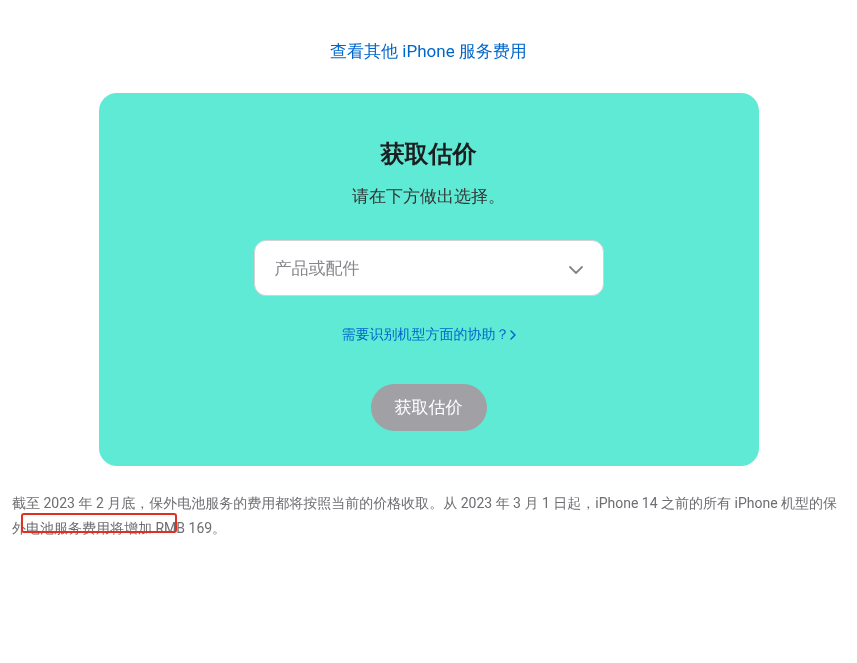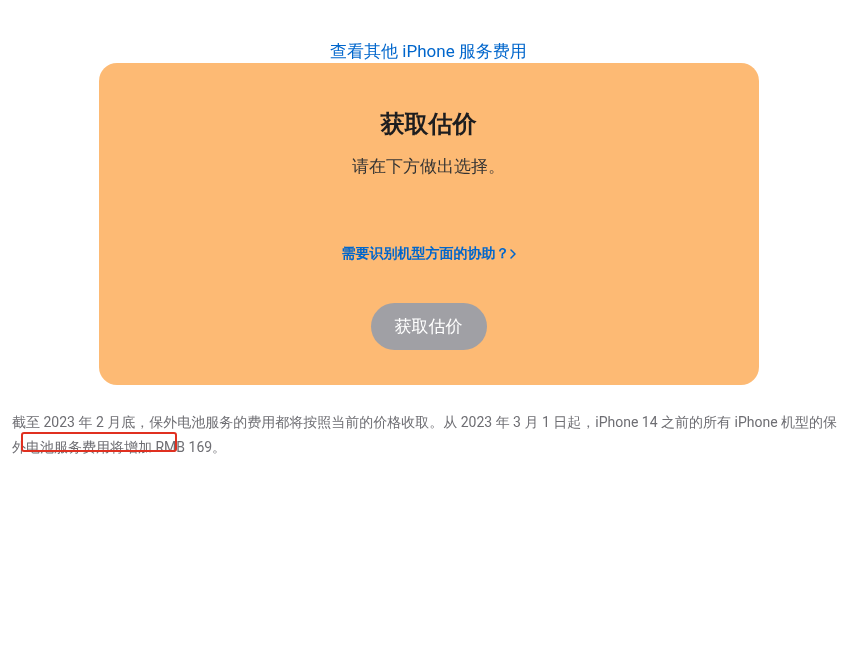--- a/index.html
+++ b/index.html
@@ -12,40 +12,41 @@
       background: #ffffff;
       width: 857px;
       height: 663px;
       padding: 20px 10px 10px 10px;
     }
     .top-link {
       text-align: center;
       font-size: 17px;
       color: #0066cc;
       margin-top: 20px;
+      margin-bottom: 30px;
       cursor: pointer;
     }
     .card {
-      background: #fdba74;
+      background: #5eead4;
       border-radius: 18px;
       margin: 0 auto;
       width: 660px;
       padding: 45px 20px 35px 20px;
       text-align: center;
     }
     .card-title {
       font-size: 24px;
       font-weight: 600;
       color: #1d1d1f;
       margin-bottom: 15px;
     }
     .card-subtitle {
       font-size: 17px;
       color: #333333;
-      margin-bottom: 57px;
+      margin-bottom: 32px;
     }
     .dropdown {
       background: #ffffff;
       border: 1px solid #d2d2d7;
       border-radius: 12px;
       width: 350px;
       height: 56px;
       margin: 0 auto 20px auto;
       display: flex;
       align-items: center;
@@ -61,21 +62,20 @@
       color: #86868b;
     }
     .help-link {
       color: #0066cc;
       font-size: 14px;
       margin-top: 10px;
       margin-bottom: 40px;
       display: inline-flex;
       align-items: center;
       cursor: pointer;
-      font-weight: bold;
     }
     .submit-button {
       background: #a0a0a5;
       color: #ffffff;
       border: none;
       border-radius: 24px;
       padding: 12px 24px;
       font-size: 17px;
       font-weight: 400;
       cursor: pointer;
@@ -108,20 +108,28 @@
 <body>
 
 <div class="top-link">
   <span>查看其他 iPhone 服务费用</span>
 </div>
 
 <div class="card">
   <h2 class="card-title">获取估价</h2>
   <p class="card-subtitle">请在下方做出选择。</p>
 
+  <div class="dropdown">
+    <span class="dropdown-label">产品或配件</span>
+    <span class="chevron">
+      <svg width="14" height="8" viewBox="0 0 14 8" fill="none">
+        <path d="M1 1L7 7L13 1" stroke="#86868b" stroke-width="1.8" stroke-linecap="round" stroke-linejoin="round"></path>
+      </svg>
+    </span>
+  </div>
 
 
   <div class="help-link">
     <span>需要识别机型方面的协助？</span>
     <span>
       <svg width="6" height="10" viewBox="0 0 6 10" fill="none">
         <path d="M1 1L5 5L1 9" stroke="#0066cc" stroke-width="1.5" stroke-linecap="round" stroke-linejoin="round"></path>
       </svg>
     </span>
   </div>

